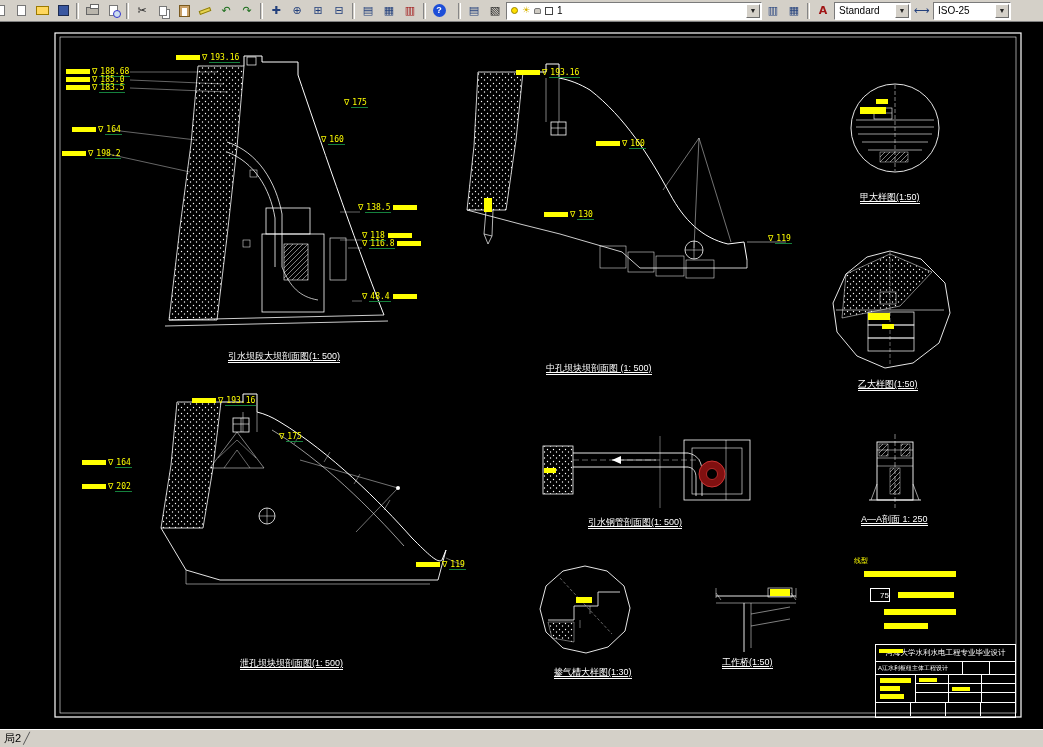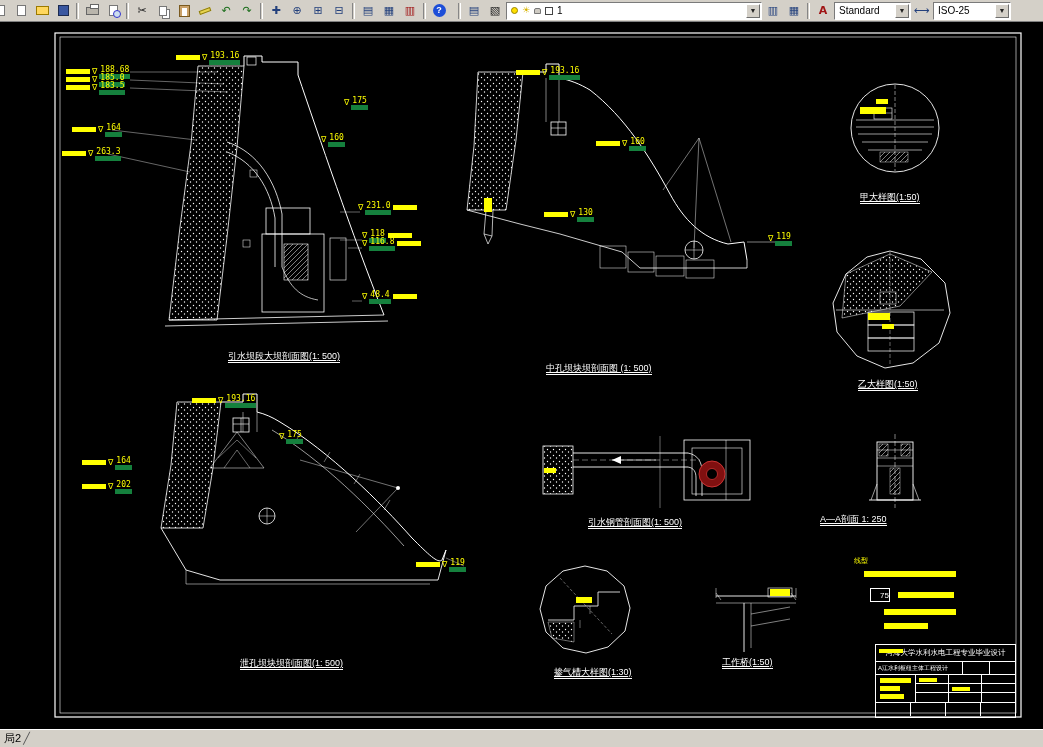--- a/index.html
+++ b/index.html
@@ -40,21 +40,21 @@
   .lsq{width:8px;height:8px;background:#fff;border:1px solid #444}
 
   
   .canvas{position:absolute;top:22px;left:0;width:1043px;height:707px;background:#000}
   .canvas svg{position:absolute;left:0;top:0}
 
   .elev{position:absolute;display:flex;align-items:center;gap:2px;color:#ff0;height:9px;
     font:8px "DejaVu Sans Mono",monospace;white-space:nowrap}
   .elev .bar{width:24px;height:5px;background:#ff0;flex:0 0 auto}
   .elev .tri{font-size:8px;line-height:8px;font-family:"DejaVu Sans",sans-serif}
-  .elev .val{border-bottom:5px solid #15803d;padding:0 1px;line-height:9px}
+  .elev .val{border-bottom:1px solid #15803d;padding:0 1px;line-height:9px}
 
   .ybar{position:absolute;background:#ff0;height:6px}
 
   .cap{position:absolute;color:#fff;font-size:9px;line-height:10px;white-space:nowrap;
     text-decoration:underline;border-bottom:1px solid #fff;padding-bottom:1px}
 
   
   .legend{position:absolute;left:848px;top:534px;width:166px;height:88px}
   .lg-title{position:absolute;left:6px;top:0;color:#ff0;font-size:7px}
   .lg-box{position:absolute;left:22px;top:32px;width:20px;height:14px;border:1px solid #fff;
@@ -353,33 +353,33 @@
       <span class="val">183.5</span>
     </div>
 <div class="elev" style="left:72px;top:103px">
       <span class="bar"></span>
       <span class="tri">∇</span>
       <span class="val">164</span>
     </div>
 <div class="elev" style="left:62px;top:127px">
       <span class="bar"></span>
       <span class="tri">∇</span>
-      <span class="val">263.3</span>
+      <span class="val">198.2</span>
     </div>
 <div class="elev nobar" style="left:344px;top:76px">
       <span class="tri">∇</span>
       <span class="val">175</span>
     </div>
 <div class="elev nobar" style="left:321px;top:113px">
       <span class="tri">∇</span>
       <span class="val">160</span>
     </div>
 <div class="elev" style="left:358px;top:181px">
       <span class="tri">∇</span>
-      <span class="val">231.0</span>
+      <span class="val">138.5</span>
       <span class="bar"></span>
     </div>
 <div class="elev" style="left:362px;top:209px">
       <span class="tri">∇</span>
       <span class="val">118</span>
       <span class="bar"></span>
     </div>
 <div class="elev" style="left:362px;top:217px">
       <span class="tri">∇</span>
       <span class="val">116.8</span>
@@ -446,21 +446,21 @@
 <div class="ybar" style="left:770px;top:567px;width:20px;height:7px"></div>
 
 <div class="cap" style="left:228px;top:329px">引水坝段大坝剖面图(1: 500)</div>
 <div class="cap" style="left:546px;top:341px">中孔坝块坝剖面图 (1: 500)</div>
 <div class="cap" style="left:860px;top:170px">甲大样图(1:50)</div>
 <div class="cap" style="left:858px;top:357px">乙大样图(1:50)</div>
 <div class="cap" style="left:240px;top:636px">泄孔坝块坝剖面图(1: 500)</div>
 <div class="cap" style="left:588px;top:495px">引水钢管剖面图(1: 500)</div>
 <div class="cap" style="left:554px;top:645px">掺气槽大样图(1:30)</div>
 <div class="cap" style="left:722px;top:635px">工作桥(1:50)</div>
-<div class="cap" style="left:820px;top:492px">A—A剖面 1: 250</div>
+<div class="cap" style="left:861px;top:492px">A—A剖面 1: 250</div>
 
 <div class="legend">
   <div class="lg-title">线型</div>
   <div class="ybar" style="left:16px;top:15px;width:92px"></div>
   <div class="lg-box">75</div>
   <div class="ybar" style="left:50px;top:36px;width:56px"></div>
   <div class="ybar" style="left:36px;top:53px;width:72px"></div>
   <div class="ybar" style="left:36px;top:67px;width:44px"></div>
 </div>
 

